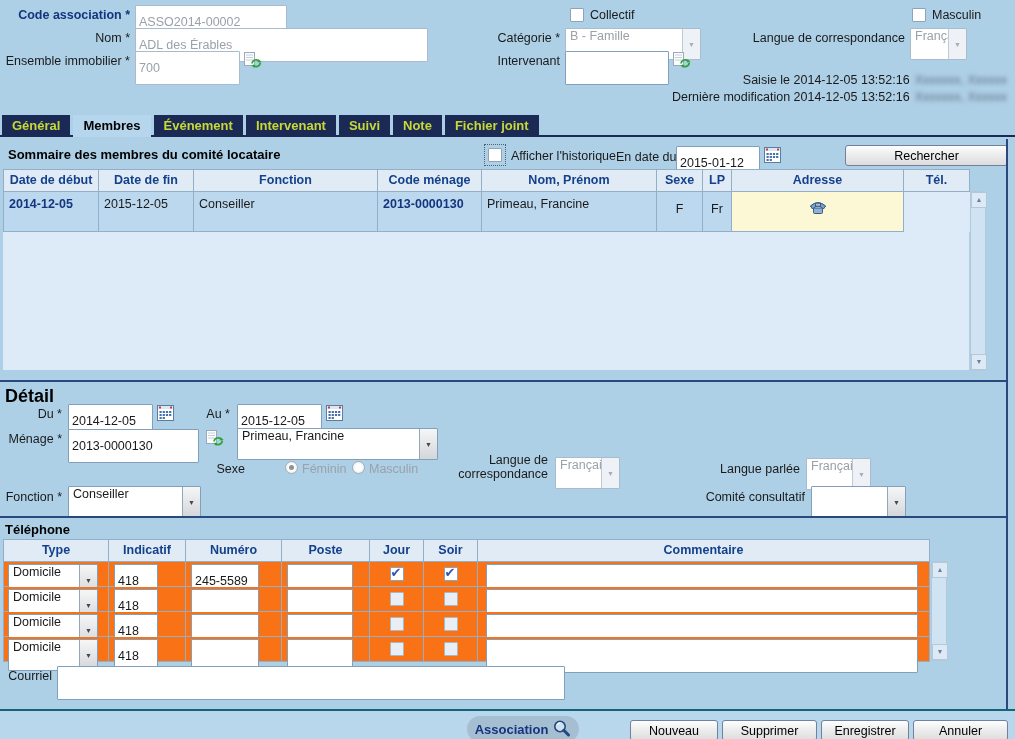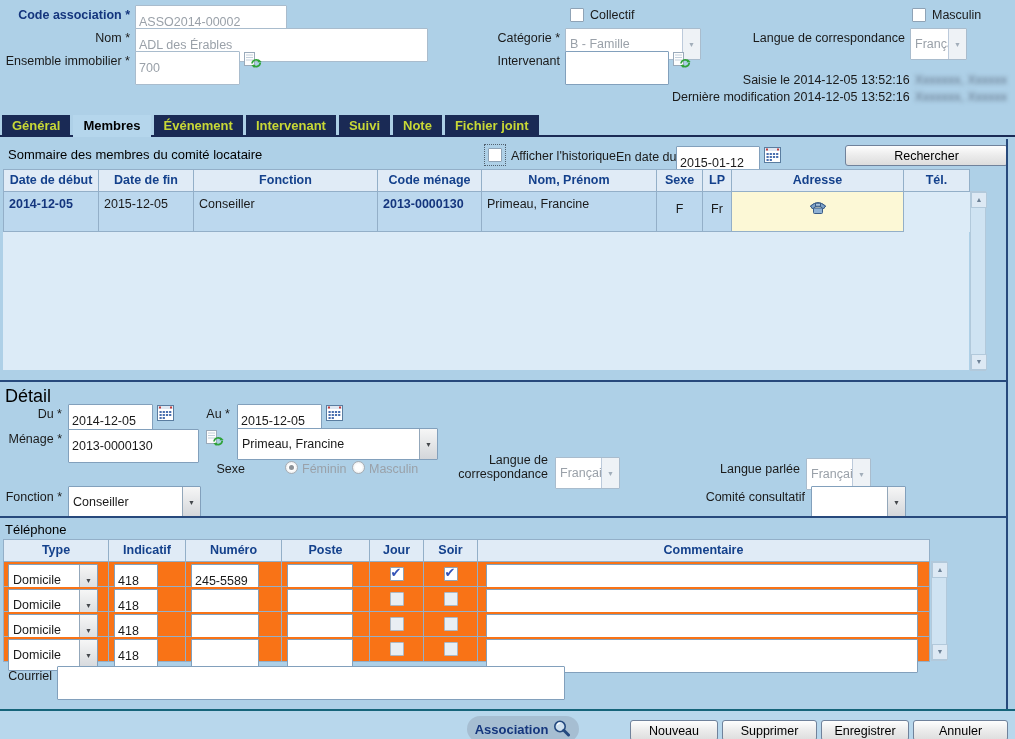--- a/index.html
+++ b/index.html
@@ -10,21 +10,21 @@
   .navy{color:#14357d;font-weight:bold}
   .blur-name{display:inline-block;filter:blur(2px);color:#5f7186;margin-left:5px}
 
   
   .inp{position:absolute;box-sizing:border-box;height:19px;background:#fff;border:1px solid #82a0bc;
        font:inherit;padding:16px 3px;color:#1a1a1a;border-radius:1px}
   .inp.dis{color:#9aa1a9;border-color:#a9bccd}
 
   
   .combo{position:absolute;box-sizing:border-box;height:32px;background:#fff;border:1px solid #82a0bc;
-         display:flex;align-items:center;border-radius:1px}
+         display:flex;align-items:flex-start;border-radius:1px}
   .combo .txt{flex:1;padding:0 4px;white-space:nowrap;overflow:hidden}
   .combo .cbtn{width:17px;align-self:stretch;border-left:1px solid #93a7ba;
          background:linear-gradient(#f6f6f6,#d3d6da);display:flex;align-items:center;justify-content:center;
          font-size:7px;color:#44474c}
   .combo.dis .txt{color:#9aa1a9}
   .combo.dis{border-color:#a9bccd}
   .combo.dis .cbtn{background:#eef2f6;color:#a2aeba;border-left-color:#bccadb}
 
   
   .chk{position:absolute;width:14px;height:14px;box-sizing:border-box;background:#fff;
@@ -76,21 +76,21 @@
   #ptable{position:absolute;left:3px;top:539px;width:926px;display:grid;
           grid-template-columns:105px 77px 96px 88px 54px 54px 452px;
           border-top:1px solid #93afc8;border-left:1px solid #93afc8}
   #ptable .th{height:21px;line-height:21px;background:#e0ebf6;color:#14418c;font-weight:bold;text-align:center;
           border-right:1px solid #93afc8;border-bottom:1px solid #93afc8}
   #ptable .td{position:relative;height:24px;background:#f97316;border-right:1px solid #93afc8;border-bottom:1px solid #93afc8}
   #ptable .inp{top:2px}
   #ptable .combo{top:2px}
   #ptable .chk{left:50%;margin-left:-7px;top:5px}
 
-  .section-title{position:absolute;font-weight:normal;color:#000}
+  .section-title{position:absolute;font-weight:bold;color:#000}
 
   
   #footline{position:absolute;left:0;top:709px;width:1015px;height:2px;background:#15647a}
   #footer{position:absolute;left:0;top:711px;width:1015px;height:28px;background:#b8d7ec}
   #assoc{position:absolute;left:467px;top:716px;width:112px;height:26px;border-radius:13px;
          background:#a6bed2;display:flex;align-items:center;justify-content:center;gap:4px;
          color:#14357d;font-weight:bold;font-size:13px}
 
   .cal{position:absolute;width:17px;height:16px}
   .lookup{position:absolute;width:18px;height:17px}

